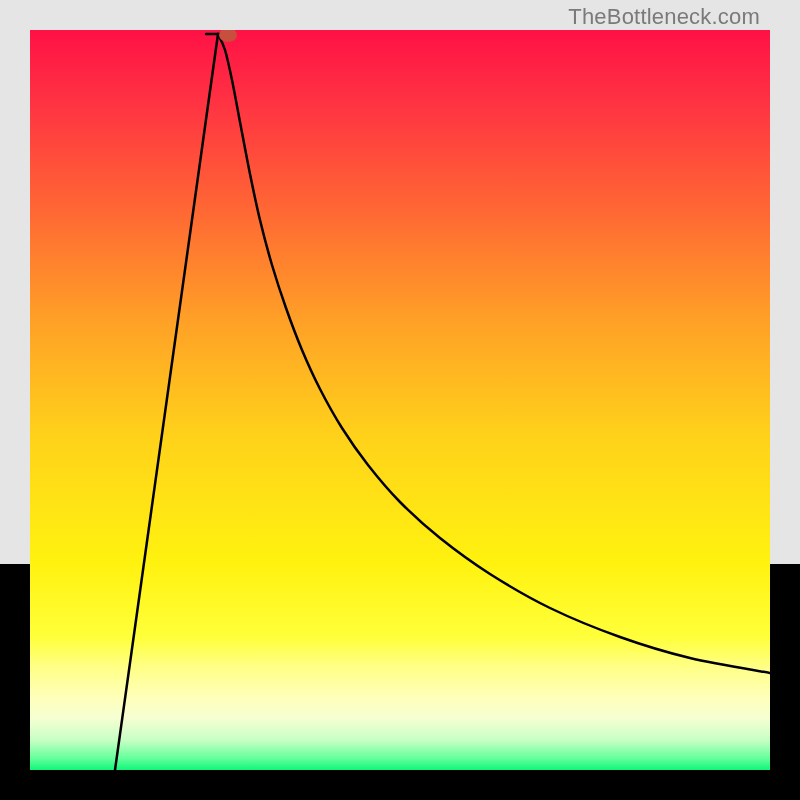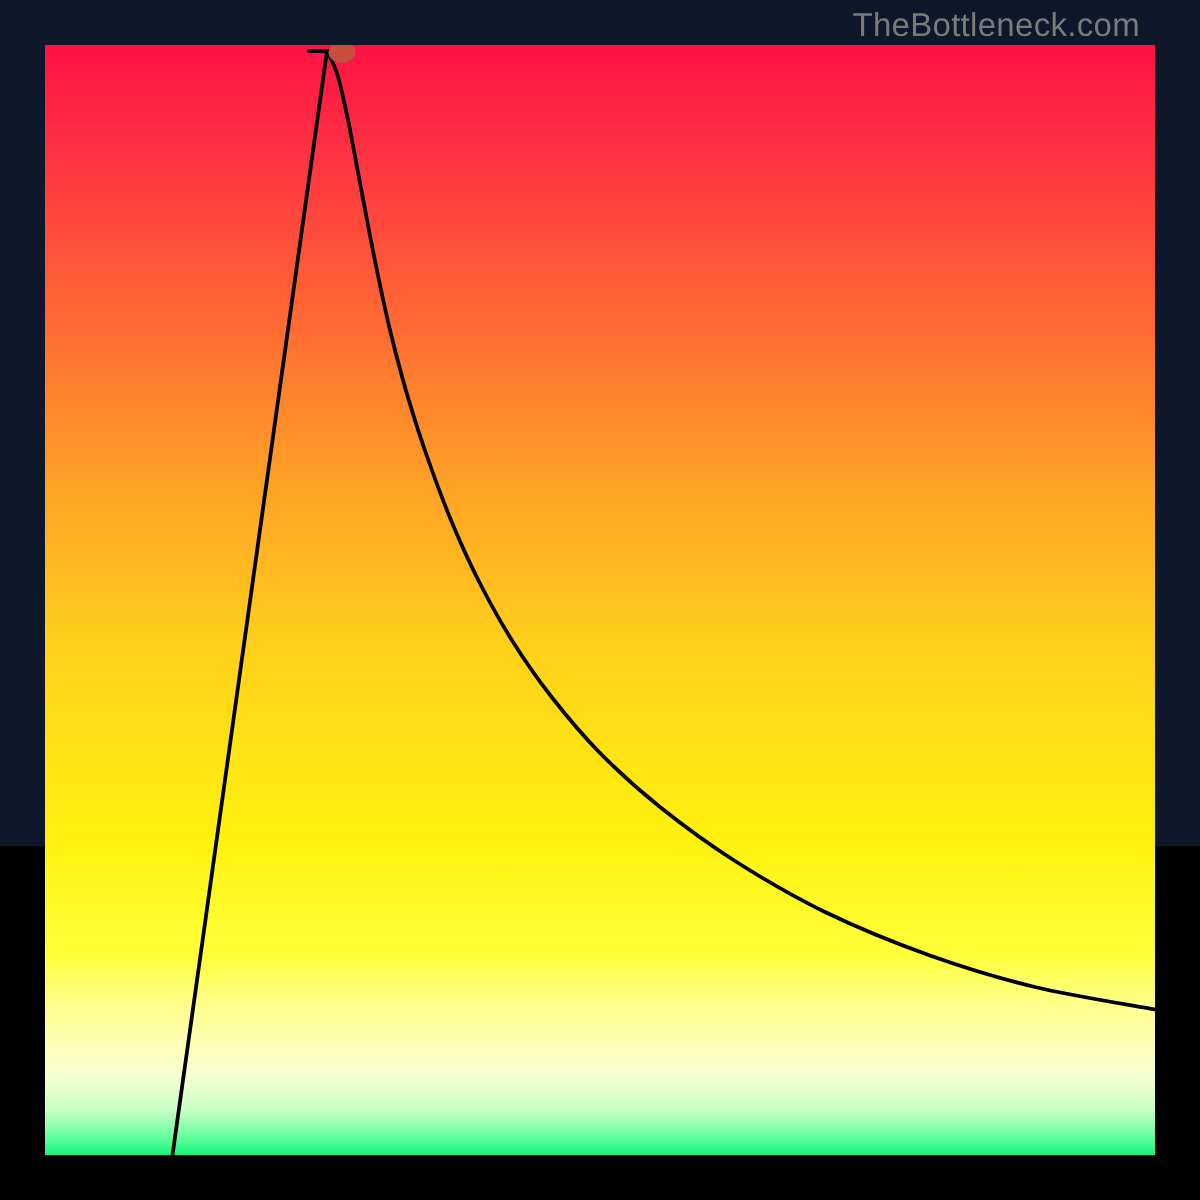--- a/index.html
+++ b/index.html
@@ -9,21 +9,21 @@
     height: 800px;
     background: #000;
     overflow: hidden;
   }
   .frame {
     position: absolute;
     left: 0;
     top: 0;
     width: 800px;
     height: 564px;
-    background: #0f172a;
+    background: #e5e5e5;
   }
   .plot {
     position: absolute;
     left: 30px;
     top: 30px;
     width: 740px;
     height: 740px;
   }
   .attribution {
     position: absolute;

